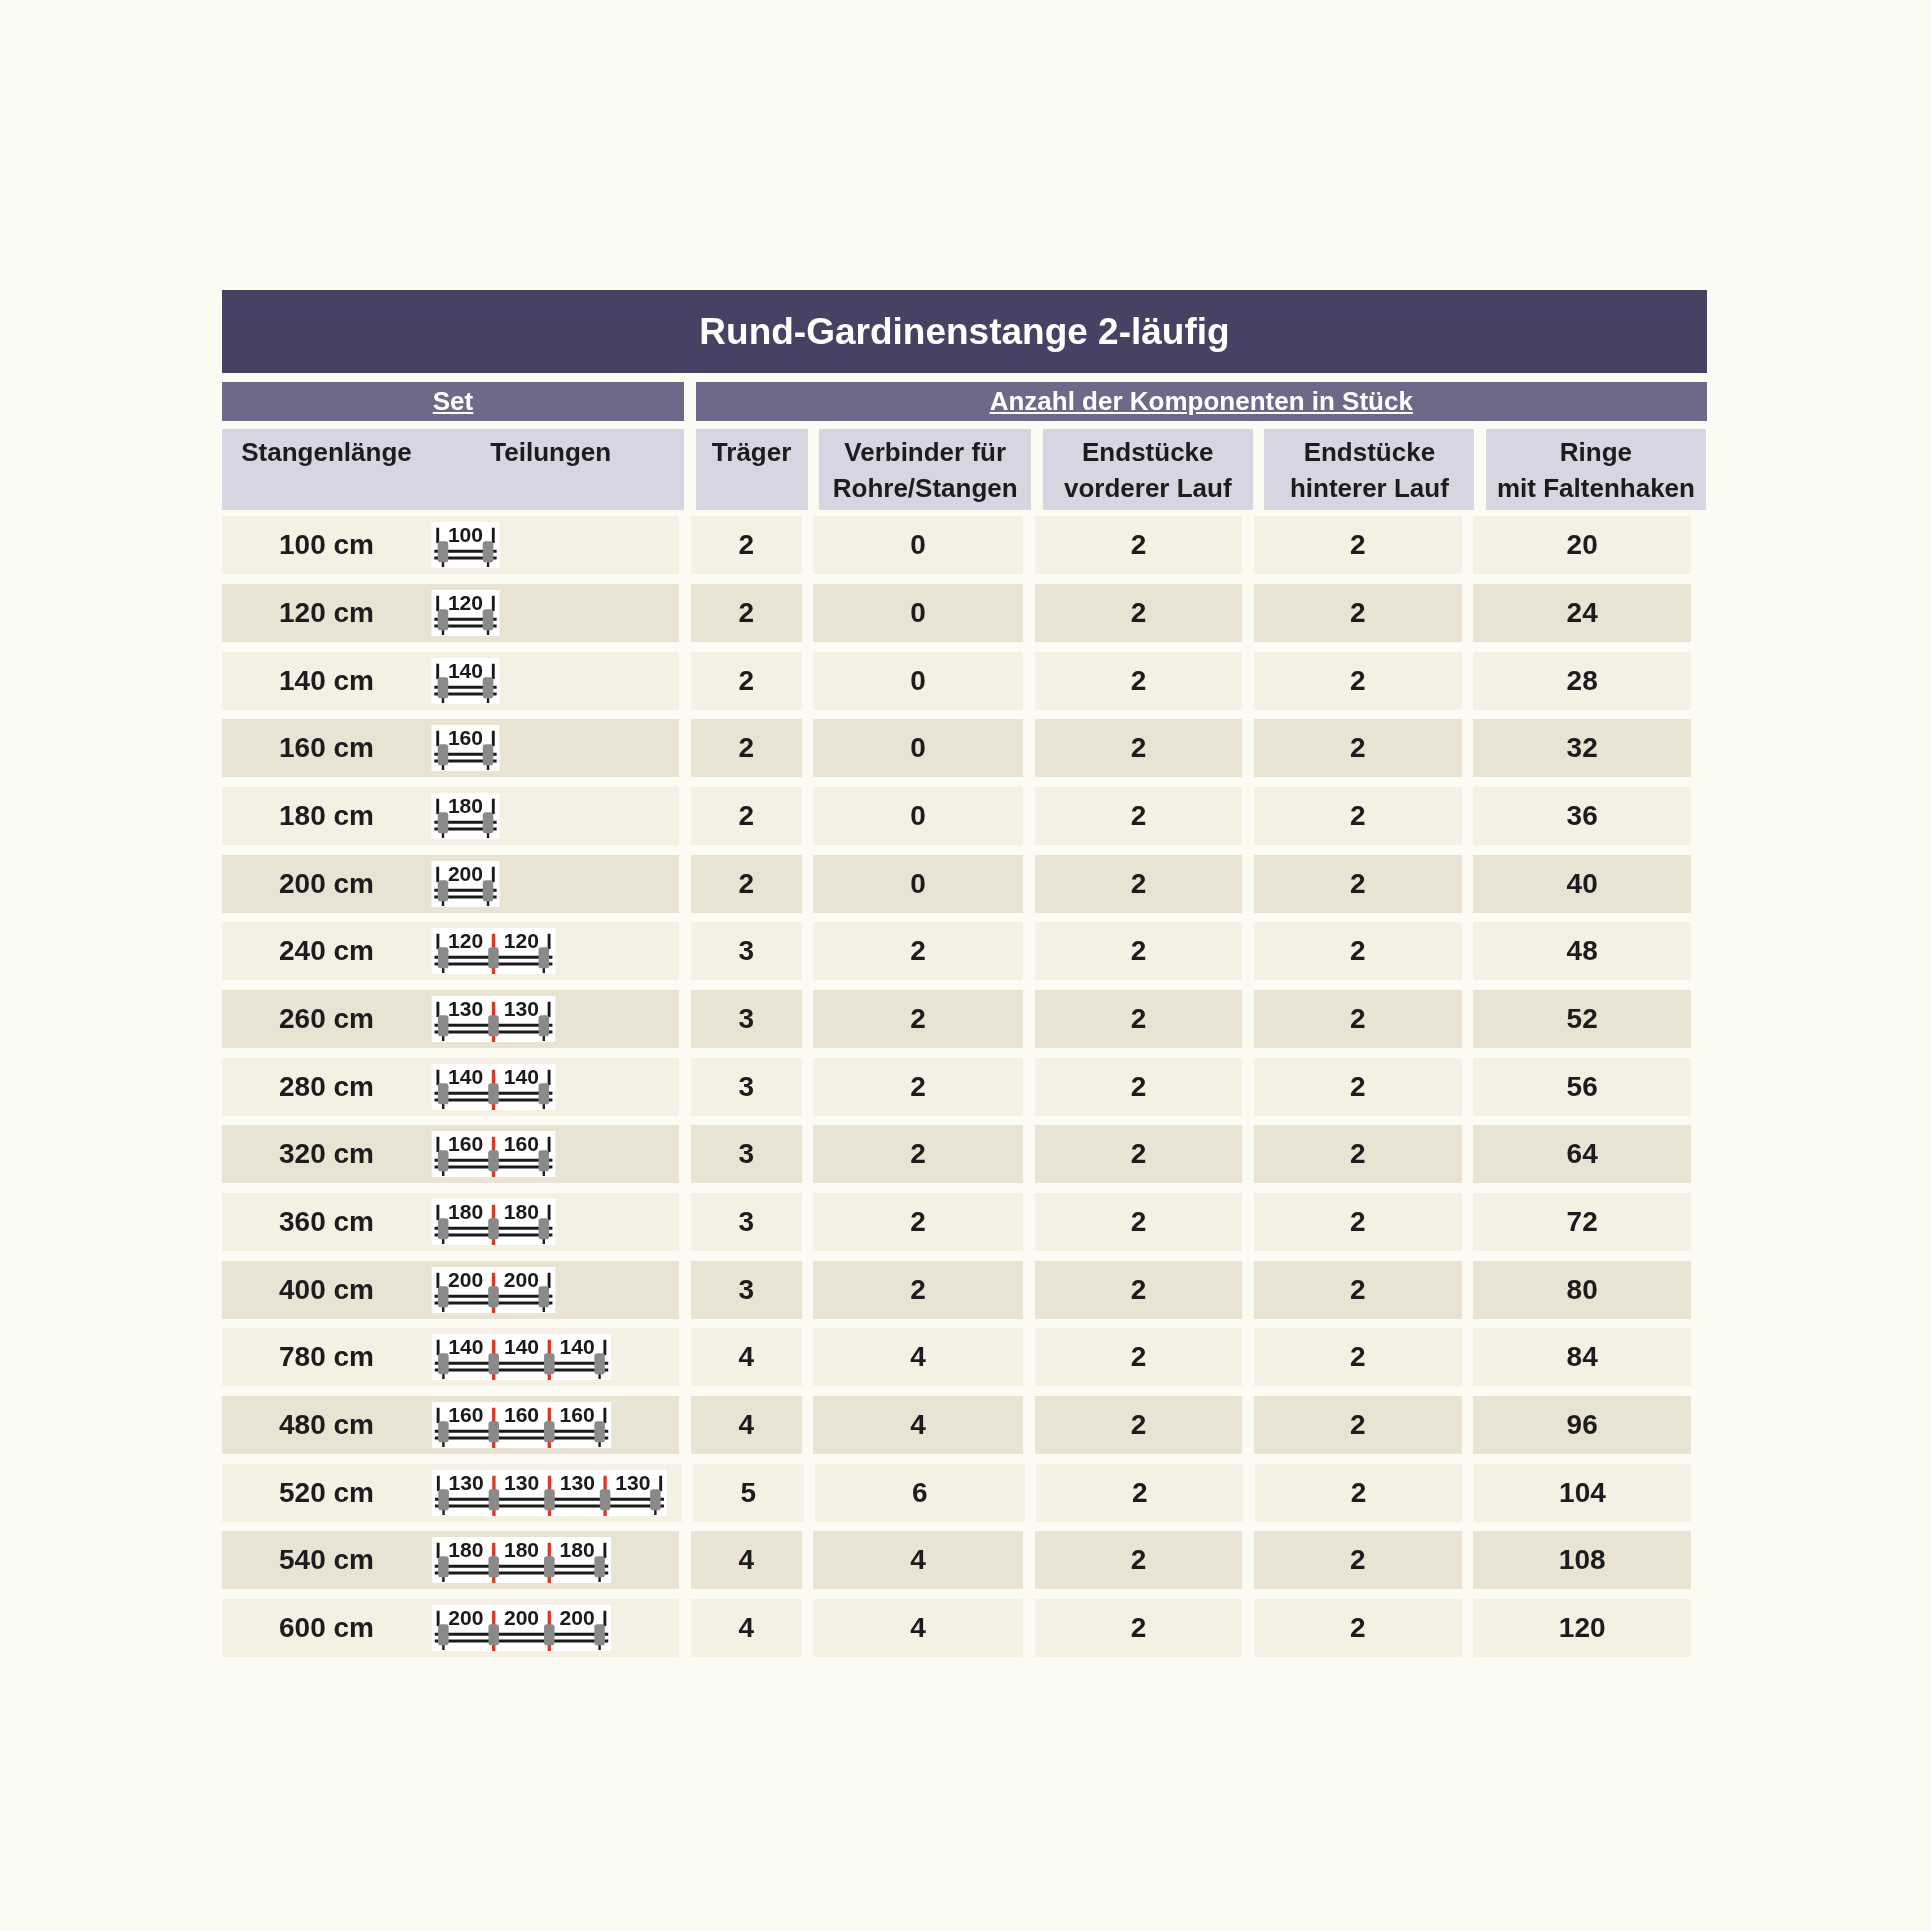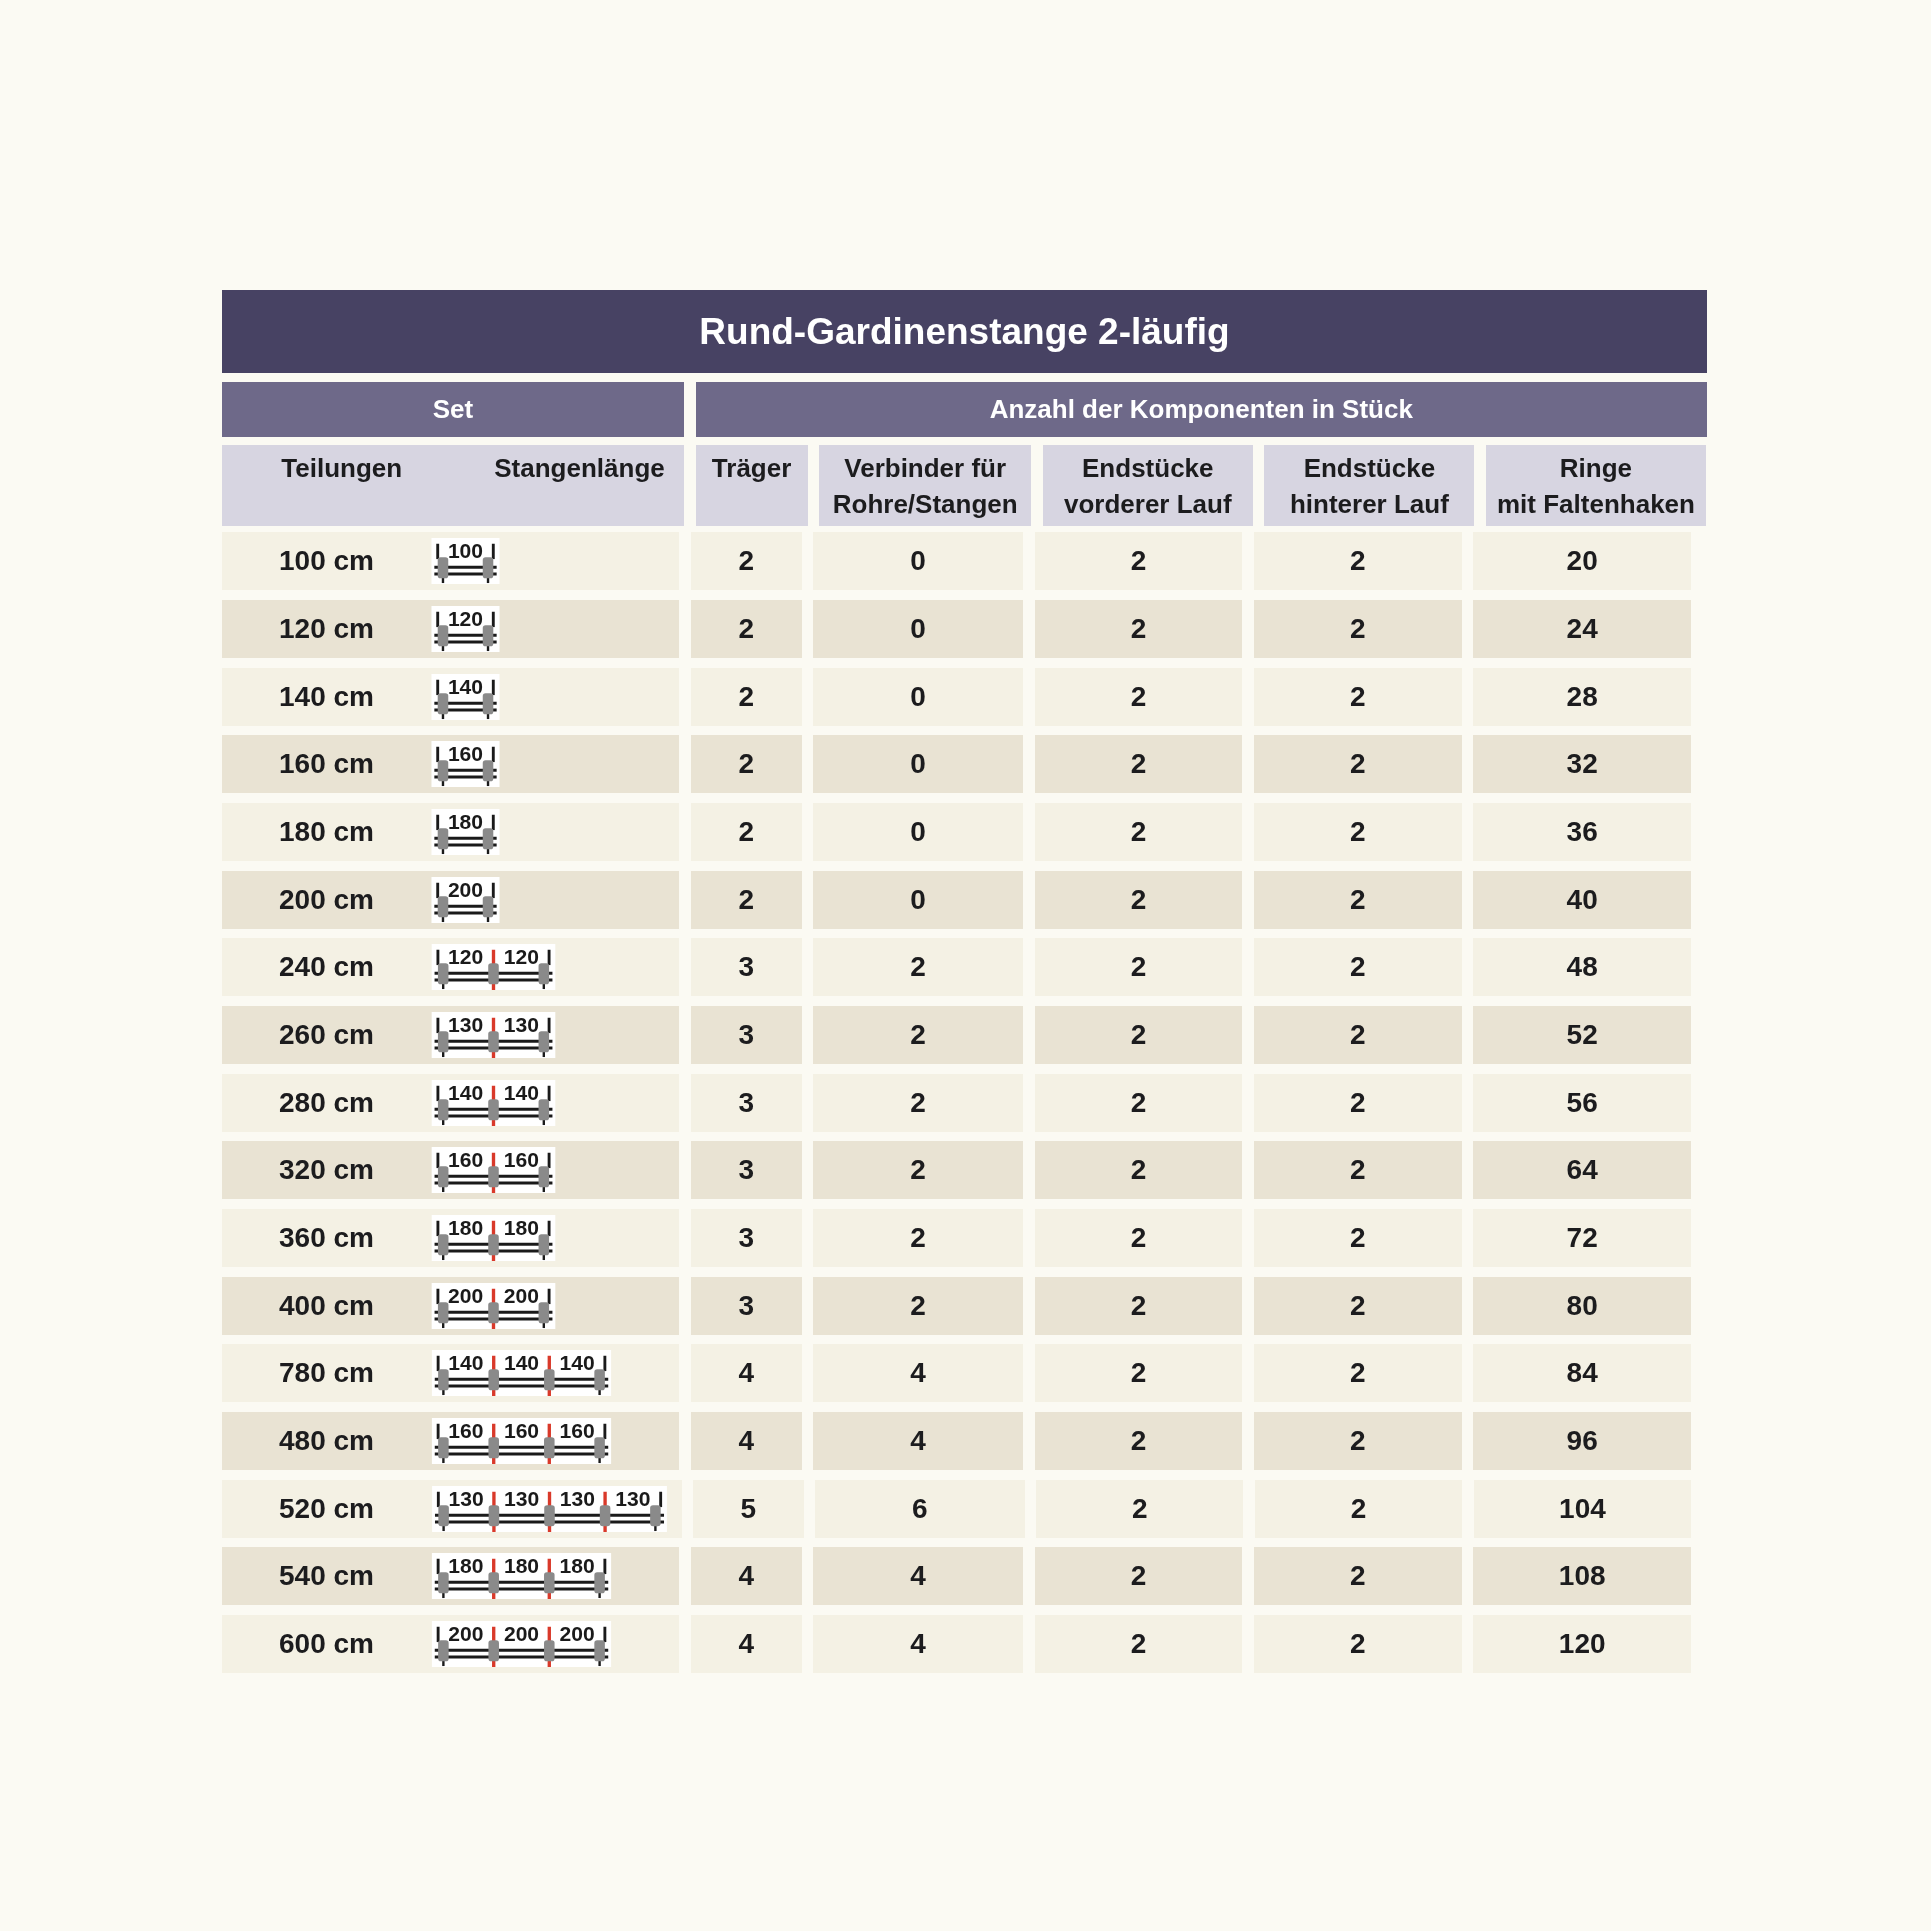--- a/index.html
+++ b/index.html
@@ -33,26 +33,26 @@
     height:83px;
     background:var(--title-bg);
     color:var(--header-text);
     font-size:37px;
     font-weight:700;
     display:flex;align-items:center;justify-content:center;
     margin-bottom:8.7px;
   }
   .group-row{display:flex;margin-bottom:8.7px;}
   .group-cell{
-    height:55px;
+    height:39px;
     background:var(--group-bg);
     color:var(--header-text);
     font-size:26px;
     font-weight:700;
-    display:flex;align-items:center;justify-content:center;
+    display:flex;align-items:center;justify-content:center;text-decoration:underline;
   }
   .group-cell.set{width:462px;margin-right:11.6px;}
   .group-cell.components{flex:1;}
   .header-row{display:flex;margin-bottom:5.8px;}
   .header-cell{
     height:81px;
     background:var(--header-bg);
     font-size:26px;
     font-weight:600;
     line-height:36px;
@@ -91,22 +91,22 @@
 
   <div class="title-bar">Rund-Gardinenstange 2-läufig</div>
 
   <div class="group-row">
     <div class="group-cell set">Set</div>
     <div class="group-cell components">Anzahl der Komponenten in Stück</div>
   </div>
 
   <div class="header-row">
     <div class="header-cell set-head">
+      <div class="subcol stangen">Stangenlänge</div>
       <div class="subcol teil">Teilungen</div>
-      <div class="subcol stangen">Stangenlänge</div>
     </div>
     <div class="header-cell col-traeger">Träger</div>
     <div class="header-cell col-verbinder">Verbinder für
 Rohre/Stangen</div>
     <div class="header-cell col-endv">Endstücke
 vorderer Lauf</div>
     <div class="header-cell col-endh">Endstücke
 hinterer Lauf</div>
     <div class="header-cell col-ringe">Ringe
 mit Faltenhaken</div>

